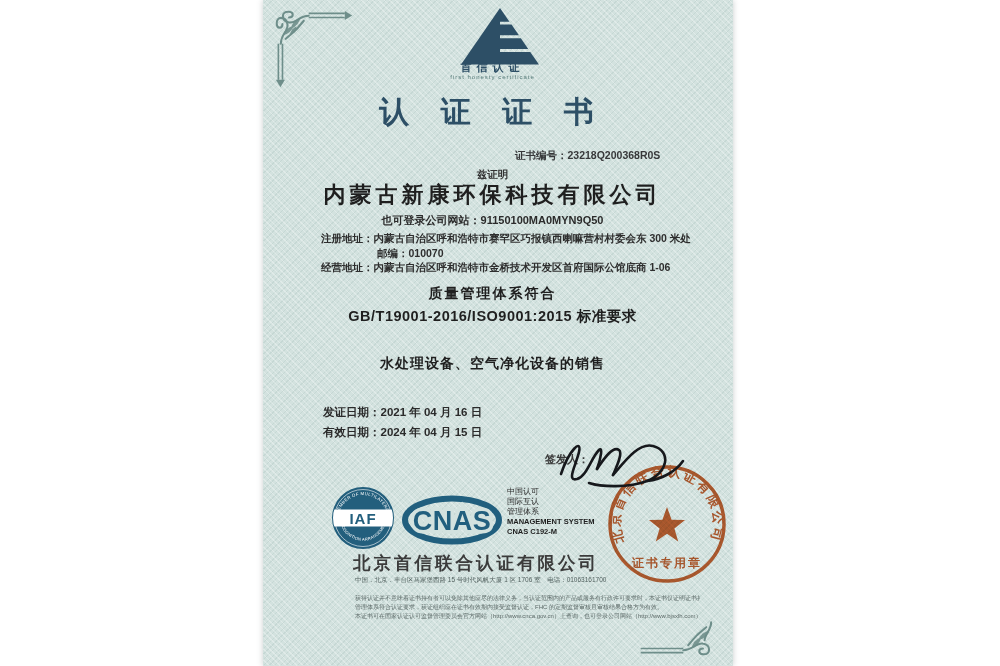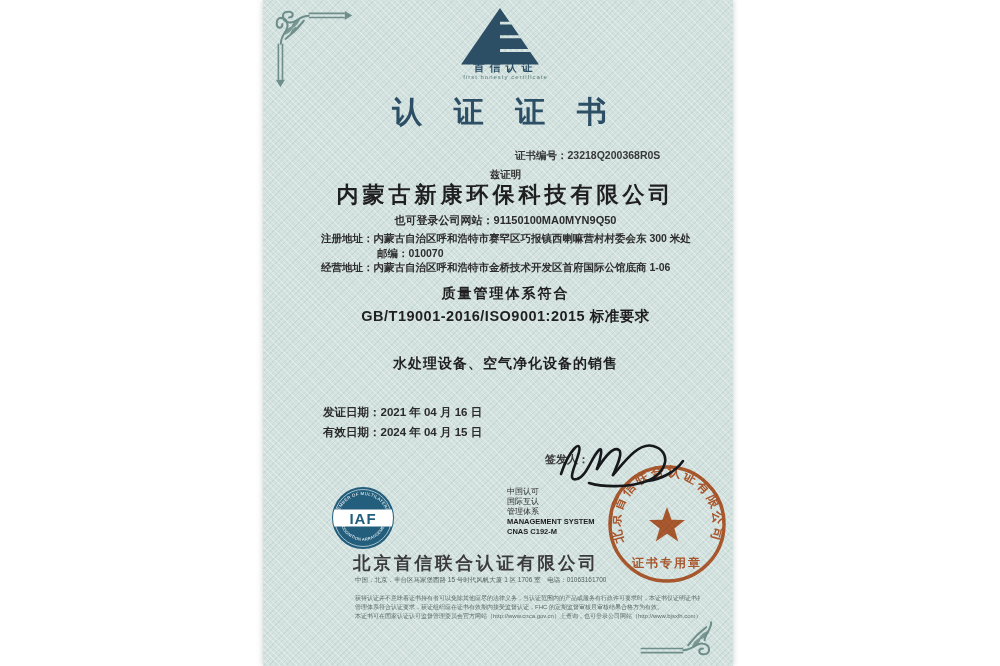--- a/index.html
+++ b/index.html
@@ -5,21 +5,21 @@
   html,body{margin:0;padding:0;width:1000px;height:666px;background:#ffffff;overflow:hidden;
     font-family:"Liberation Sans",sans-serif;}
   .stage{position:relative;width:1000px;height:666px;background:#ffffff;}
   .cert{position:absolute;left:263px;top:0;width:470px;height:666px;
     background-color:#d3e2df;
     background-image:
       repeating-linear-gradient(45deg, rgba(255,255,255,.30) 0 1px, rgba(255,255,255,0) 1px 4px),
       repeating-linear-gradient(-45deg, rgba(116,152,146,.14) 0 1px, rgba(116,152,146,0) 1px 4px);
     box-shadow:0 0 6px rgba(40,60,58,.25);}
   .abs{position:absolute;}
-  .ctr{left:13px;width:459px;text-align:center;}
+  .ctr{left:0;width:459px;text-align:center;}
   .ornament{color:#5d807c;opacity:.85;}
   .ornament svg{display:block;width:100%;height:100%;}
   .brand{top:60px;font-size:11px;font-weight:bold;letter-spacing:5px;color:#2d4f66;}
   .brand-en{top:74px;font-size:6px;letter-spacing:1px;color:#567a78;}
   .title{top:92px;font-size:30px;font-weight:bold;letter-spacing:12px;color:#2d4f66;
     font-family:"Liberation Serif",serif;}
   .certno{left:252px;top:149px;font-size:10.5px;font-weight:600;color:#37383a;white-space:nowrap;}
   .attest{top:168px;font-size:10.5px;color:#333;font-weight:600;}
   .company{top:180px;font-size:22px;font-weight:bold;letter-spacing:4px;color:#1f1f1f;white-space:nowrap;}
   .credit{top:213px;font-size:11px;font-weight:bold;color:#2b2b2b;}
@@ -174,20 +174,26 @@
         <text x="32" y="37.5" text-anchor="middle" font-size="15" font-weight="bold" fill="#235f7d" letter-spacing="1">IAF</text>
         <text font-size="4.4" fill="#ffffff" letter-spacing=".3">
           <textPath href="#iafTop" startOffset="50%" text-anchor="middle">MEMBER OF MULTILATERAL</textPath>
         </text>
         <text font-size="4.1" fill="#ffffff" letter-spacing=".2">
           <textPath href="#iafBot" startOffset="50%" text-anchor="middle">RECOGNITION ARRANGEMENT</textPath>
         </text>
       </svg>
     </div>
 
+    <div class="abs cnas">
+      <svg viewBox="0 0 102 52">
+        <ellipse cx="51" cy="25" rx="47" ry="21.5" fill="none" stroke="#215f7e" stroke-width="6"></ellipse>
+        <text x="51" y="35" text-anchor="middle" font-size="27" font-weight="bold" fill="#215f7e" stroke="#d3e2df" stroke-width="7" paint-order="stroke" letter-spacing="0.5">CNAS</text>
+      </svg>
+    </div>
 
     <div class="abs accred">
       <div class="cn">中国认可</div>
       <div class="cn">国际互认</div>
       <div class="cn">管理体系</div>
       <div class="en">MANAGEMENT SYSTEM</div>
       <div class="en">CNAS C192-M</div>
     </div>
 
     <div class="abs issuer">北京首信联合认证有限公司</div>

